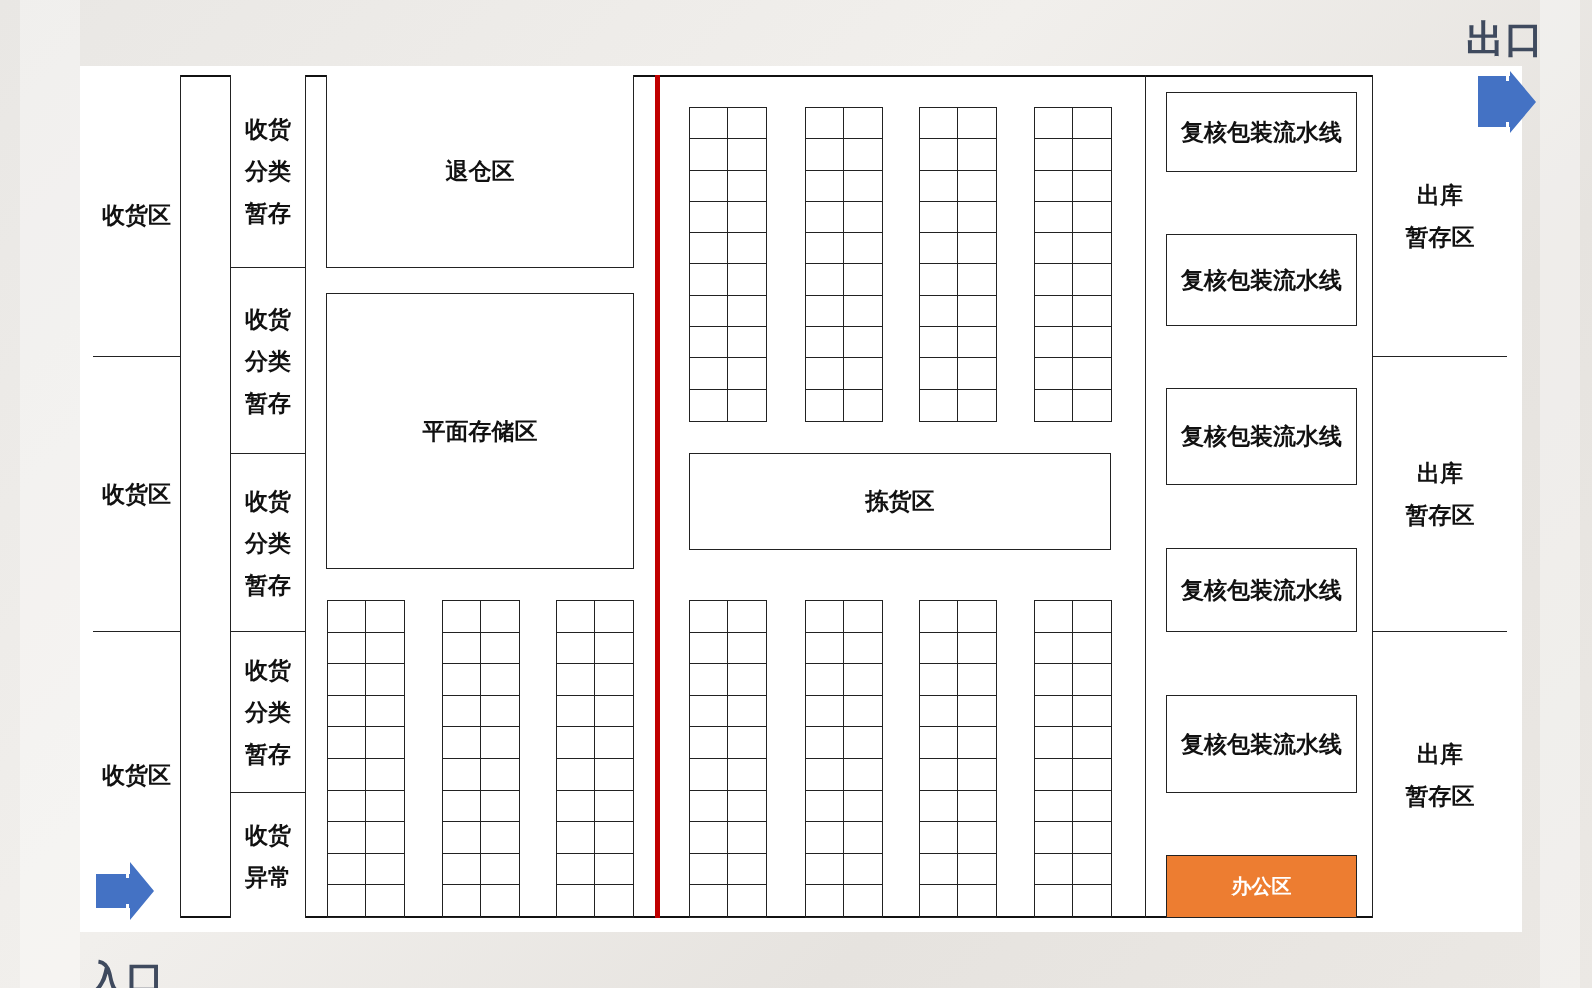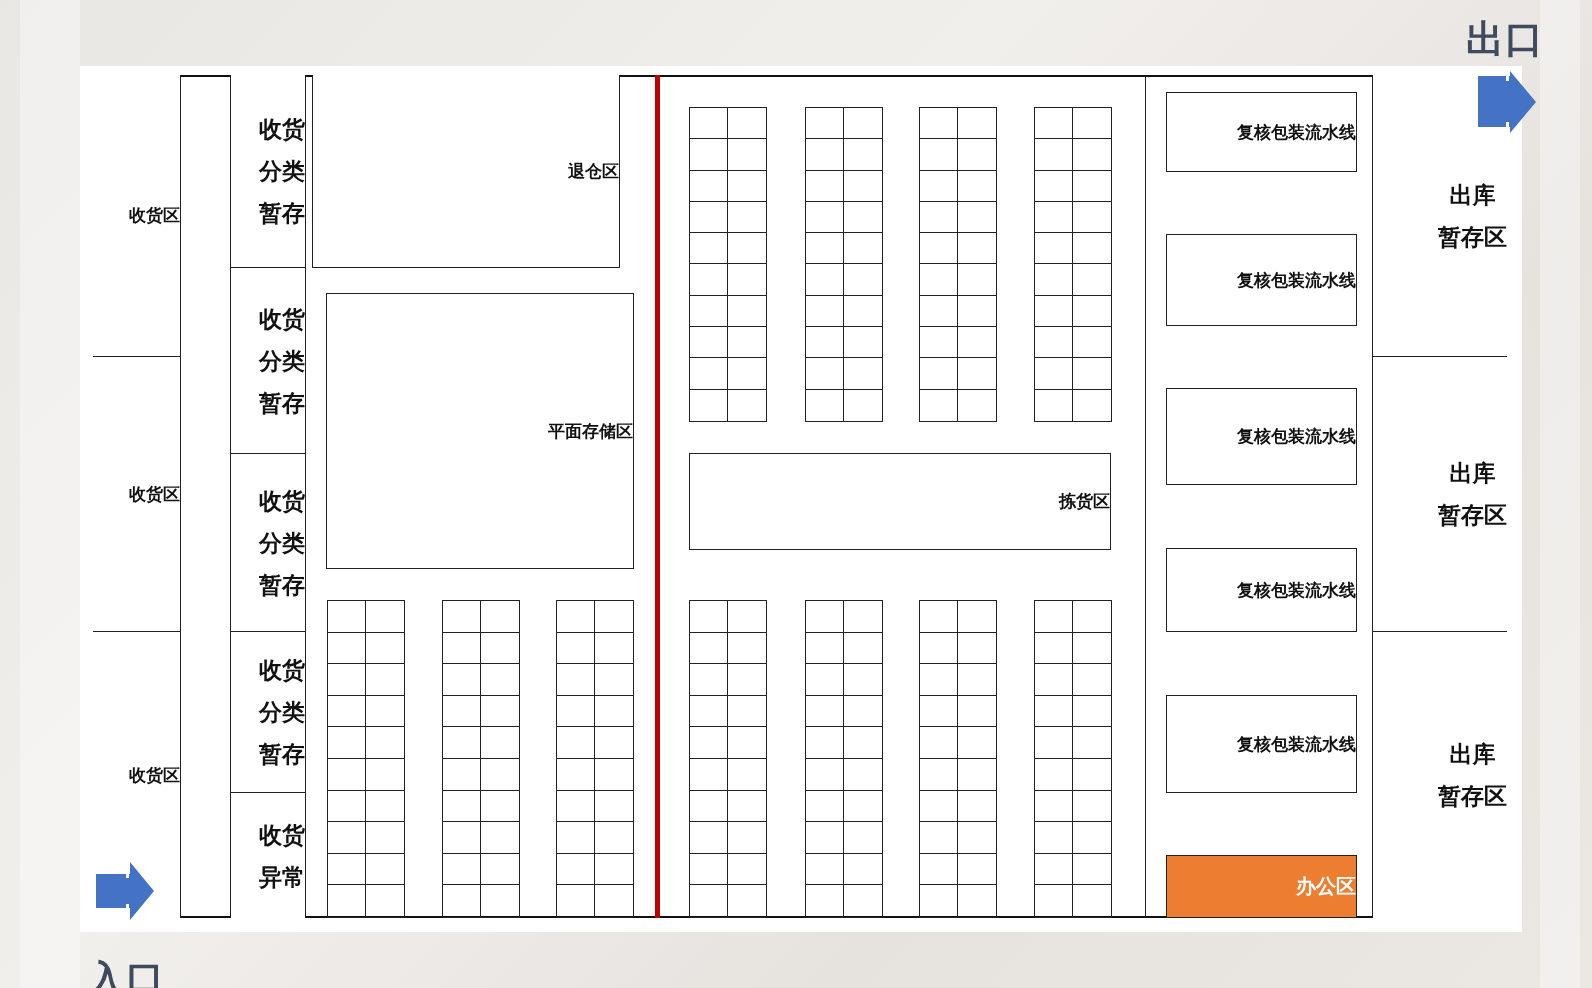--- a/index.html
+++ b/index.html
@@ -11,25 +11,25 @@
   .bg-streak { position: absolute; background: rgba(255,255,255,0.35); }
   .label-exit, .label-entry {
     position: absolute; font-weight: bold; font-size: 38px; color: #3f4a5e;
     letter-spacing: 1px;
   }
   .label-exit { left: 1466px; top: 14px; }
   .label-entry { left: 87px; top: 954px; }
   .paper { position: absolute; left: 80px; top: 66px; width: 1442px; height: 866px; background: #fff; }
   .plan { position: absolute; left: 93px; top: 75px; width: 1414px; height: 843px; border: 2.5px solid #111; box-sizing: border-box; background: #fff; }
   .box { position: absolute; border: 1.5px solid #222; box-sizing: border-box; background: #fff;
-         display: flex; align-items: center; justify-content: flex-end; text-align: center;
+         display: flex; align-items: center; justify-content: center; text-align: center;
          font-weight: bold; color: #111; }
   .vline { position: absolute; width: 0; border-left: 1.5px solid #222; }
   .zone-text { font-size: 23px; line-height: 42px; white-space: pre-line; }
-  .zone-text-lg { font-size: 17px; }
+  .zone-text-lg { font-size: 23px; }
   .red-divider { position: absolute; left: 655px; top: 75px; width: 5px; height: 843px; background: #c00000; }
   .rack { position: absolute; box-sizing: border-box; border: 1.5px solid #222; display: grid;
           grid-template-columns: 1fr 1fr; }
   .rack .cell { border-right: 1.5px solid #222; border-bottom: 1.5px solid #222; box-sizing: border-box; }
   .rack .cell:nth-child(2n) { border-right: none; }
   .office { background: #ed7d31; color: #fff; font-size: 20px; }
   .arrow { position: absolute; }
 </style>
 </head>
 <body>
@@ -73,21 +73,21 @@
 <div class="box" style="left:230px;top:631px;width:76px;height:162px;">
   <span class="zone-text">收货
 分类
 暂存</span>
 </div>
 <div class="box" style="left:230px;top:792px;width:76px;height:126px;border-bottom:none;">
   <span class="zone-text">收货
 异常</span>
 </div>
 
-<div class="box" style="left:312px;top:75px;width:308px;height:193px;border-top:none;">
+<div class="box" style="left:326px;top:75px;width:308px;height:193px;border-top:none;">
   <span class="zone-text-lg">退仓区</span>
 </div>
 <div class="box" style="left:326px;top:293px;width:308px;height:276px;">
   <span class="zone-text-lg">平面存储区</span>
 </div>
 
 <div id="racks-left-bottom">
     <div class="rack" style="left: 327px; top: 600px; width: 78px; height: 318px; grid-template-rows: repeat(10, 1fr);">
       <div class="cell"></div>
       <div class="cell"></div>

